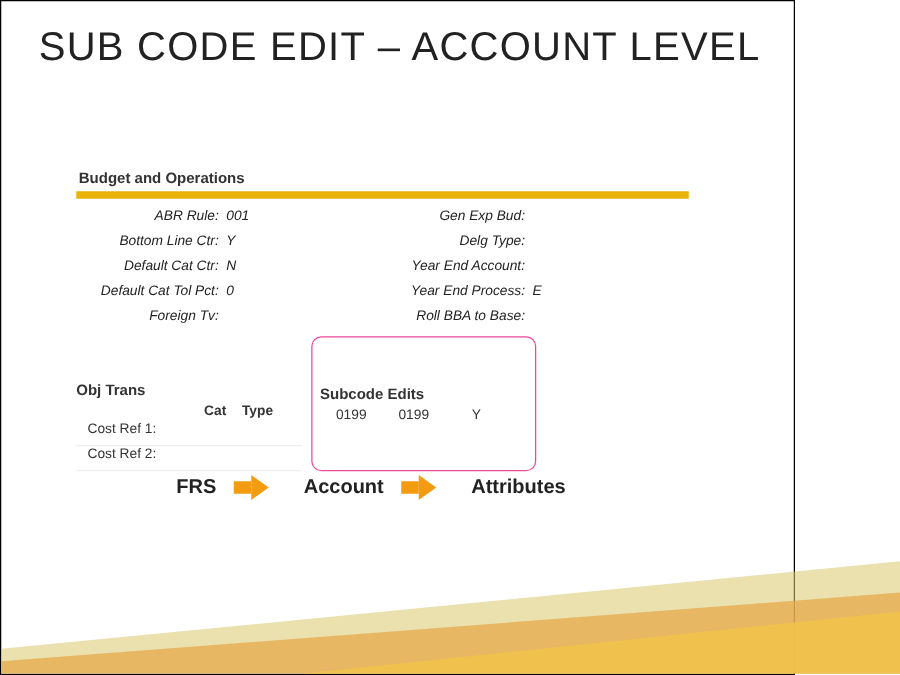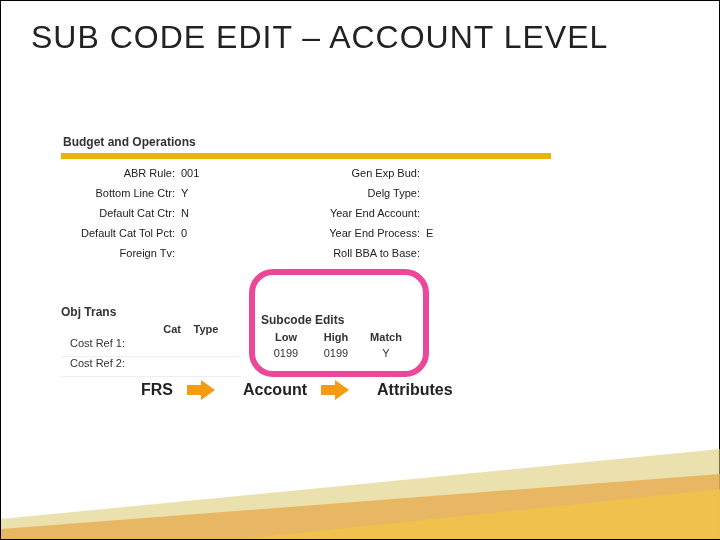--- a/index.html
+++ b/index.html
@@ -5,21 +5,21 @@
   * { box-sizing: border-box; margin: 0; padding: 0; }
   body {
     width: 720px;
     height: 540px;
     background: #fff;
     font-family: Arial, Helvetica, sans-serif;
     position: relative;
     overflow: hidden;
   }
   .slide {
-    width: 720px;
+    width: 636px;
     height: 540px;
     position: relative;
     border: 1px solid #000;
     padding-left: 16px;
   }
   .title {
     position: absolute;
     top: 18px;
     left: 30px;
     font-size: 32px;
@@ -38,20 +38,21 @@
   }
   .section-header {
     font-weight: bold;
     font-size: 12px;
     padding: 4px 2px;
     border-bottom: 6px solid #eab308;
     margin-bottom: 4px;
   }
   .two-col {
     display: flex;
+    font-style: italic;
   }
   .col { flex: 1; }
   .row {
     display: flex;
     align-items: center;
     height: 20px;
   }
   .row-label {
     text-align: right;
     padding-right: 6px;
@@ -83,22 +84,22 @@
     padding: 4px 0 2px 0;
     font-size: 12px;
     margin-top: 32px;
   }
   .objtrans {
     flex: 0 0 180px;
     margin-right: 8px;
   }
   .subedits {
     flex: 0 0 180px;
-    border: 6px solid #ec4899;
-    border-radius: 24px;
+    border: 1px solid #ec4899;
+    border-radius: 8px;
     padding: 2px 6px 6px 6px;
   }
   .colheads {
     display: flex;
     font-weight: bold;
     font-size: 11px;
     text-align: center;
   }
   .colheads > div { padding: 2px 0; }
   .cost-row {
@@ -237,25 +238,20 @@
         </div>
         <div class="cost-row">
           <div class="cost-label">Cost Ref 2:</div>
           <div class="cat-col"></div>
           <div class="type-col"></div>
         </div>
       </div>
 
       <div class="subedits">
         <div class="group-title">Subcode Edits</div>
-        <div class="sub-cols colheads">
-          <div class="low-col">Low</div>
-          <div class="high-col">High</div>
-          <div class="match-col">Match</div>
-        </div>
         <div class="sub-vals">
           <div class="low-col">0199</div>
           <div class="high-col">0199</div>
           <div class="match-col">Y</div>
         </div>
       </div>
     </div>
   </div>
 
   <div class="breadcrumb">

